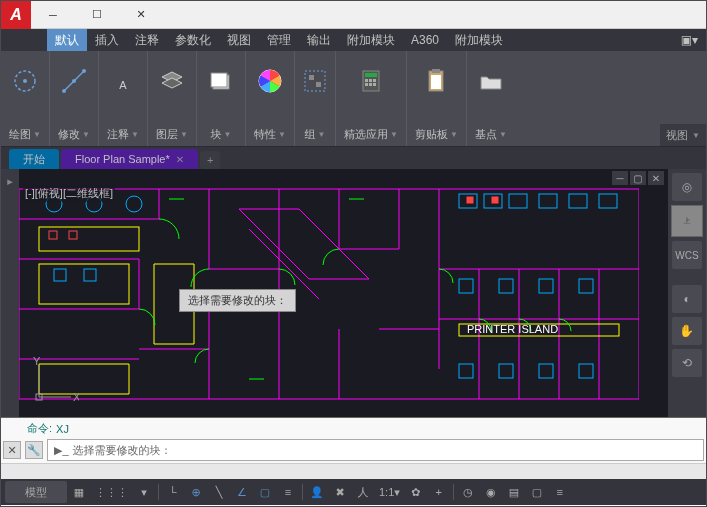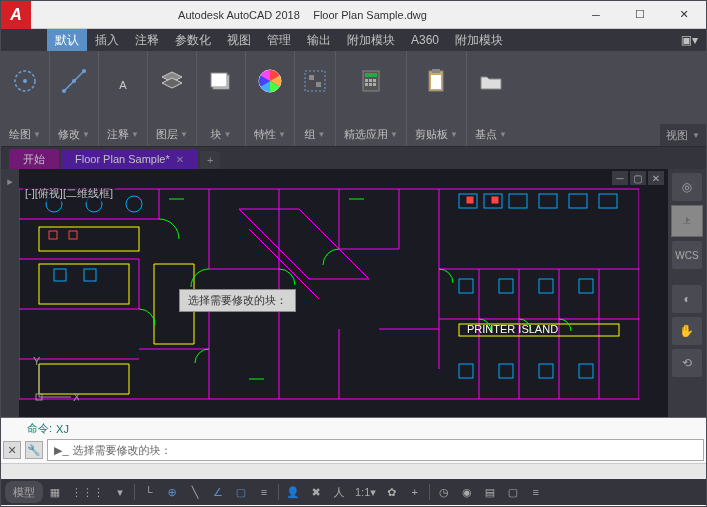--- a/index.html
+++ b/index.html
@@ -13,54 +13,51 @@
 .menu-item{color:#c0c0c0;padding:0 8px;height:22px;display:flex;align-items:center;cursor:pointer;font-size:12px}
 .menu-item.active{background:#5a8fc7;color:#fff}
 .ribbon{height:96px;background:#4a4a52;display:flex;border-bottom:1px solid #2a2a30}
 .ribbon-panel{border-right:1px solid #5a5a62;display:flex;flex-direction:column;align-items:center;padding:4px 8px;position:relative}
 .ribbon-panel.narrow{padding:4px 6px}
 .panel-icon{height:60px;display:flex;align-items:center;justify-content:center;color:#aaa}
 .panel-label{color:#c0c0c0;font-size:12px;margin-top:20px;display:flex;align-items:center;gap:2px}
 .dropdown-arrow{font-size:8px;color:#888}
 .ribbon-corner{position:absolute;right:0;bottom:0;height:22px;background:#3a3a42;display:flex;align-items:center;padding:0 6px;color:#aaa;font-size:11px;gap:4px}
 .tabs{height:22px;background:#34343c;display:flex;align-items:end;padding-left:8px;gap:2px}
-.tab{height:20px;padding:0 14px;display:flex;align-items:center;color:#c0c0c0;background:#701a75;border-radius:3px 3px 0 0;cursor:pointer;font-size:11px;gap:6px}
+.tab{height:20px;padding:0 14px;display:flex;align-items:center;color:#c0c0c0;background:#0369a1;border-radius:3px 3px 0 0;cursor:pointer;font-size:11px;gap:6px}
 .tab.active{background:#4c1d95}
 .tab-close{font-size:10px;color:#888}
 .tab-add{width:20px;height:18px;background:#3a3a42;display:flex;align-items:center;justify-content:center;color:#888;border-radius:3px;cursor:pointer}
 .workspace{position:relative;height:248px;background:#1e1e26;display:flex}
 .canvas{flex:1;position:relative;background:#1a1a22;overflow:hidden}
 .canvas-controls{position:absolute;top:2px;right:4px;display:flex;gap:2px;z-index:5}
 .canvas-ctrl{width:16px;height:14px;background:#3a3a42;color:#aaa;display:flex;align-items:center;justify-content:center;font-size:10px;cursor:pointer}
 .view-label{position:absolute;top:16px;left:4px;color:#c0c0c0;font-size:11px;z-index:5;background:rgba(26,26,34,0.7);padding:1px 2px}
 .tooltip{position:absolute;top:120px;left:160px;background:#d4d4d4;border:1px solid #888;padding:3px 8px;color:#333;font-size:11px;z-index:6}
 .ucs{position:absolute;bottom:12px;left:12px;z-index:5}
 .navpanel{width:38px;background:#3a3a42;display:flex;flex-direction:column;align-items:center;padding:4px 0;gap:4px}
 .nav-item{width:30px;height:28px;background:#4a4a52;display:flex;align-items:center;justify-content:center;color:#aaa;font-size:12px;cursor:pointer;border-radius:2px}
 .nav-cube{width:32px;height:32px;background:#888;display:flex;align-items:center;justify-content:center;color:#333;font-size:7px;border:1px solid #666}
 .cmdarea{height:62px;background:#f8f8f8;border-top:1px solid #666;display:flex;flex-direction:column}
 .cmd-history{height:20px;padding:2px 8px 0 26px;color:#0f766e;font-size:12px;display:flex;align-items:center;gap:4px}
 .cmd-line{flex:1;display:flex;align-items:center;padding:2px;gap:4px}
 .cmd-icon{width:18px;height:18px;background:#ddd;display:flex;align-items:center;justify-content:center;border:1px solid #aaa;color:#555}
 .cmd-input{flex:1;height:22px;border:1px solid #aaa;background:#fff;display:flex;align-items:center;padding:0 6px;color:#666;gap:4px}
 .statusbar{height:26px;background:#34343c;display:flex;align-items:center;padding:0 4px;gap:1px}
 .status-btn{height:22px;min-width:22px;padding:0 4px;display:flex;align-items:center;justify-content:center;color:#aaa;cursor:pointer;font-size:11px}
-.status-btn.text{background:#4a4a52;border-radius:8px;padding:0 8px}
+.status-btn.text{background:#4a4a52;border-radius:2px;padding:0 20px}
 .status-sep{width:1px;height:16px;background:#555;margin:0 2px}
 .drawing-lines{position:absolute;inset:0}
 svg{display:block}
 </style>
 </head>
 <body>
 
 <div class="titlebar">
   <div class="logo">A</div>
-  <div class="title-text">
-    <span>Autodesk AutoCAD 2018</span>&nbsp;&nbsp;&nbsp;&nbsp;<span>Floor Plan Sample.dwg</span>
-  </div>
   <div class="win-btns">
     <div class="win-btn">─</div>
     <div class="win-btn">☐</div>
     <div class="win-btn close">✕</div>
   </div>
 </div>
 
 <div class="menubar">
   <div class="menu-item active">默认</div>
   <div class="menu-item">插入</div>

